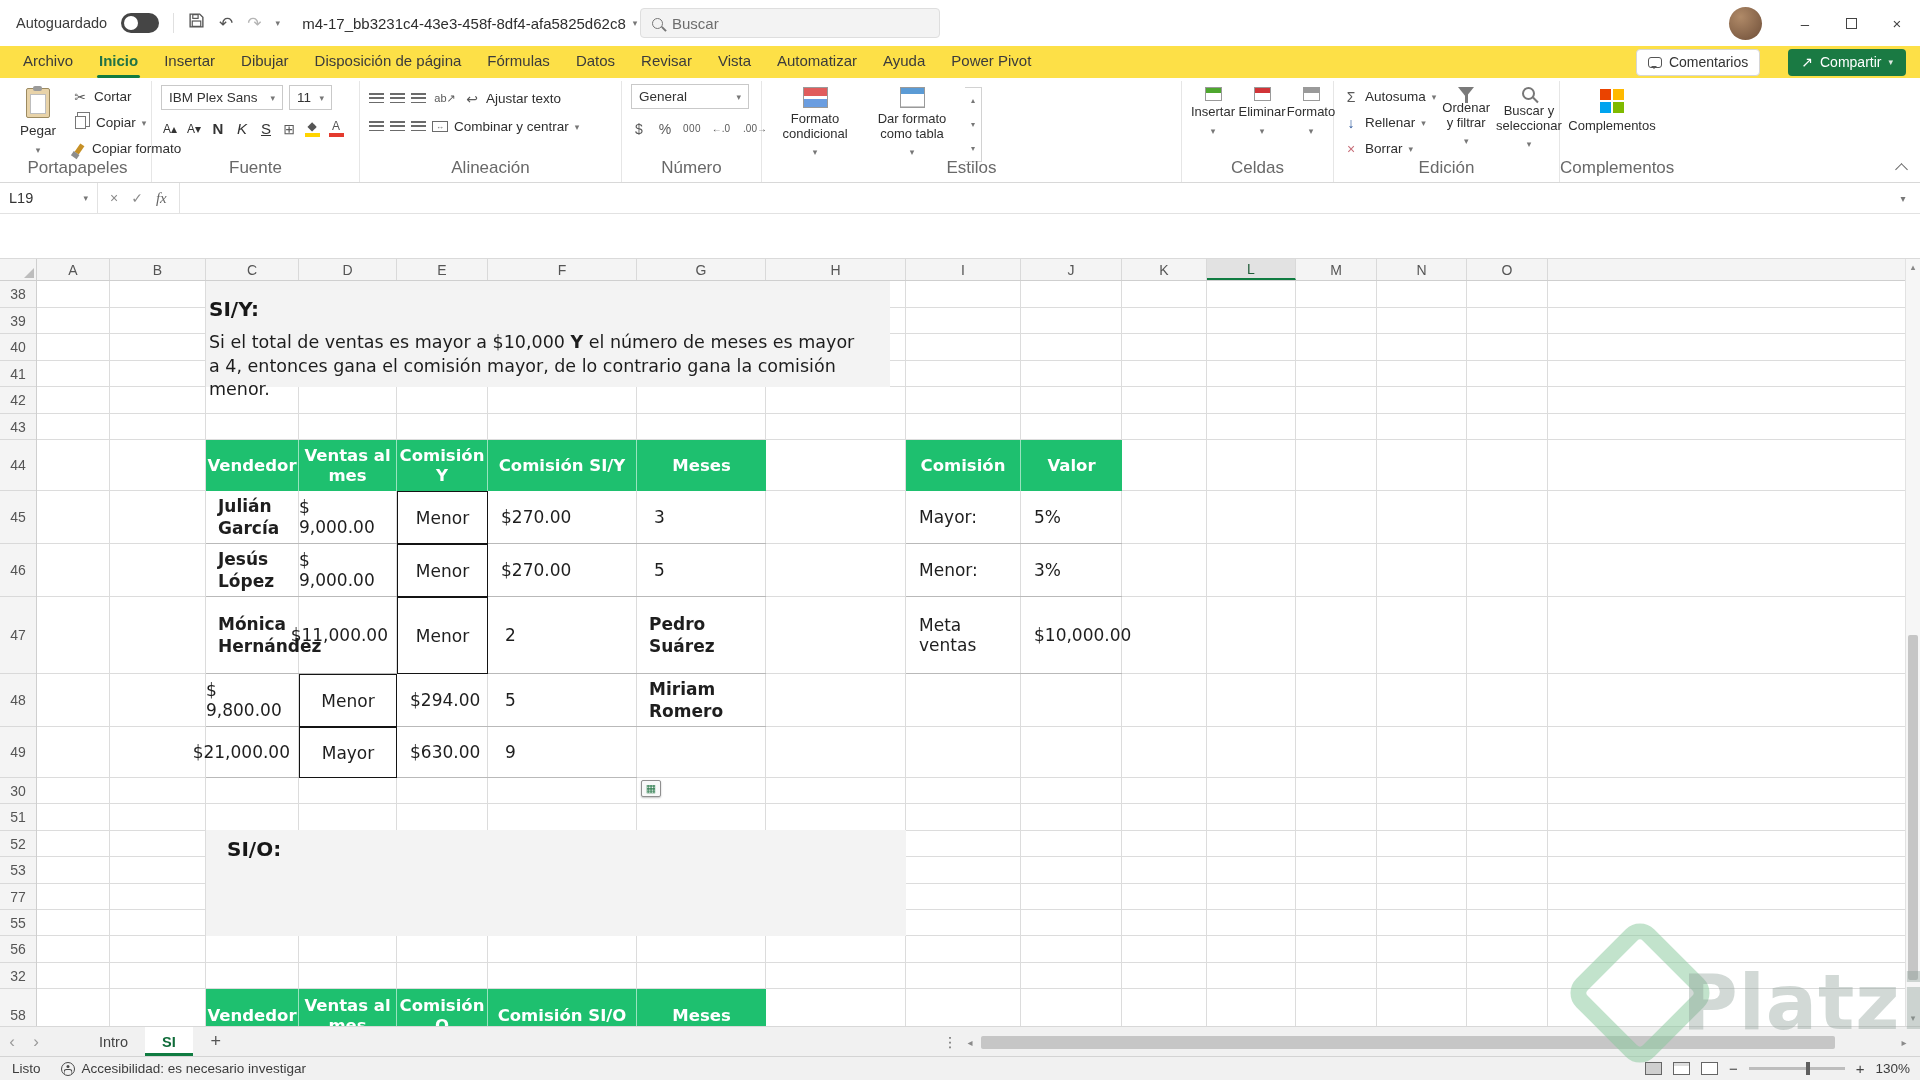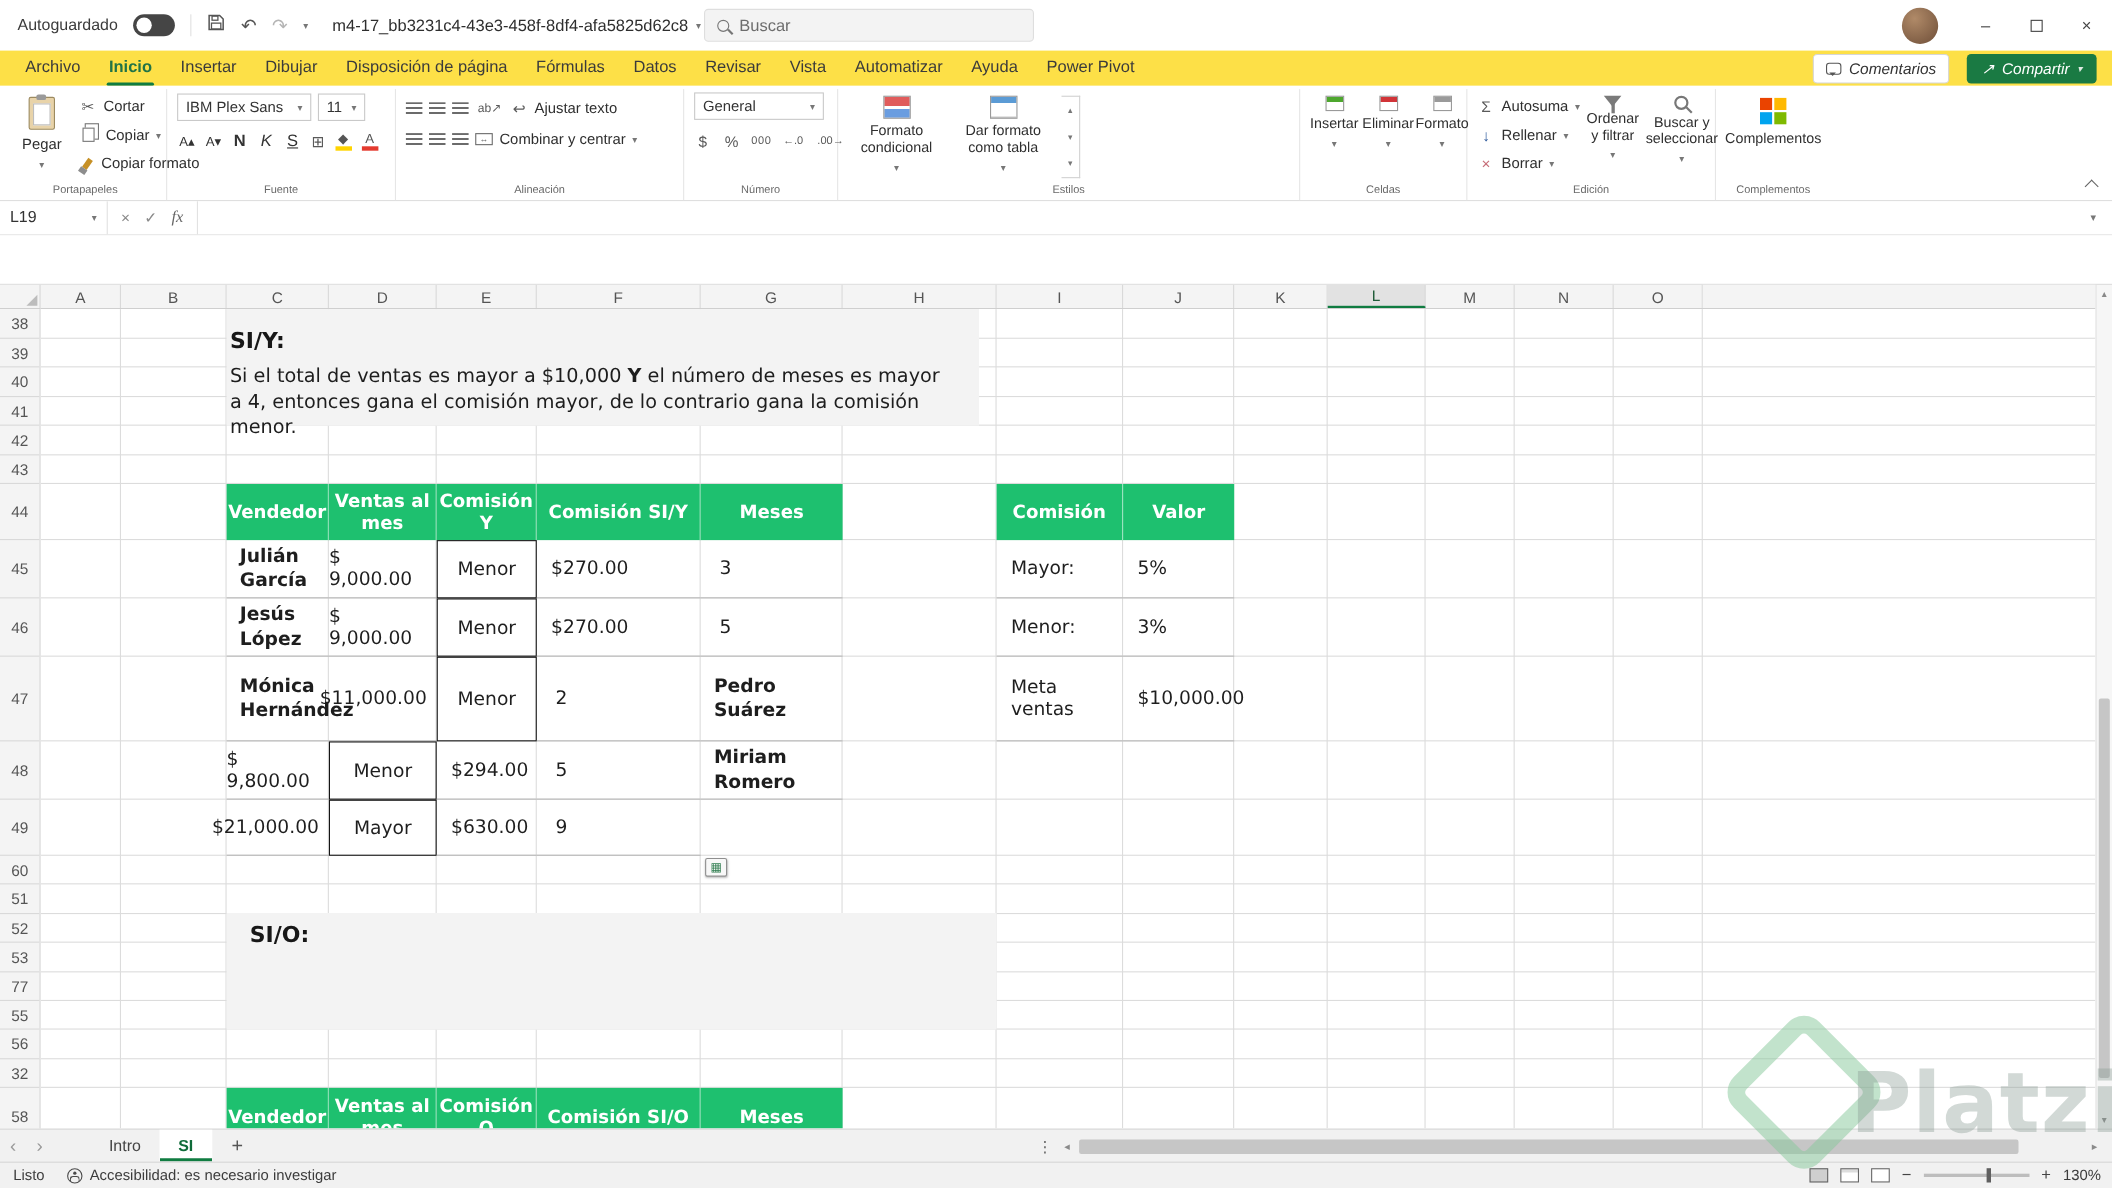--- a/index.html
+++ b/index.html
@@ -23,30 +23,30 @@
   .tb-right { position:absolute; right:0; top:0; height:46px; display:flex; align-items:center; }
   .avatar { width:33px; height:33px; border-radius:50%; background:radial-gradient(circle at 35% 30%, #b08a68, #6e4e38); margin-right:20px; }
   .winbtn { width:46px; height:46px; display:flex; align-items:center; justify-content:center; font-size:15px; color:#444; }
   .maxbox { width:11px; height:11px; border:1.4px solid #444; }
 
   
   .menurow { position:absolute; top:46px; left:0; right:0; height:32px; background:#fde047; display:flex; align-items:center; padding-left:10px; }
   .menutab { padding:0 13px; height:32px; line-height:30px; font-size:15px; color:#3b3b3b; position:relative; white-space:nowrap; }
   .menutab.active { color:#217346; font-weight:bold; }
   .menutab.active::after { content:""; position:absolute; left:11px; right:11px; bottom:0; height:3px; background:#107c41; border-radius:2px; }
-  .menurow-right { margin-left:auto; display:flex; gap:16px; padding-right:14px;font-style:italic; }
+  .menurow-right { margin-left:auto; display:flex; gap:28px; padding-right:14px; }
   .comments-btn { display:flex; align-items:center; gap:7px; height:27px; padding:0 11px; border:1px solid #d6d6d6; border-radius:4px; background:#fff; font-size:14px; color:#333; }
   .bubble { width:14px; height:11px; border:1.4px solid #555; border-radius:3px; position:relative; }
   .bubble::after { content:""; position:absolute; left:2px; bottom:-5px; border:3px solid transparent; border-top-color:#555; }
   .share-btn { display:flex; align-items:center; gap:7px; height:27px; padding:0 13px; border-radius:4px; background:#1a7a43; color:#fff; font-size:14px; }
 
   
   .ribbon { position:absolute; top:78px; left:0; right:0; height:105px; background:#fff; border-bottom:1px solid #d8d8d8; display:flex; padding:3px 0 0 4px; }
   .rgroup { position:relative; padding:3px 9px 20px 9px; border-right:1px solid #e6e6e6; flex:none; }
-  .rgroup-label { position:absolute; bottom:4px; left:0; right:0; text-align:center; font-size:10px; color:#696969; white-space:nowrap; }
+  .rgroup-label { position:absolute; bottom:4px; left:0; right:0; text-align:center; font-size:17px; color:#696969; white-space:nowrap; }
   .gcontent { display:flex; gap:9px; height:78px; }
   .bigbtn { display:flex; flex-direction:column; align-items:center; justify-content:flex-start; gap:5px; padding:4px 7px; font-size:13.5px; color:#2f2f2f; text-align:center; line-height:15px; }
   .clip { position:relative; width:24px; height:30px; background:#e8d3a9; border:1px solid #9c8a60; border-radius:2px; }
   .clip::before { content:""; position:absolute; left:3px; top:5px; right:3px; bottom:3px; background:#fff; border:1px solid #bdbdbd; }
   .clip::after { content:""; position:absolute; top:-3px; left:6px; width:9px; height:5px; background:#9a9a9a; border-radius:2px; }
   .smallcol { display:flex; flex-direction:column; justify-content:flex-start; gap:5px; padding-top:2px; }
   .smallrow { display:flex; align-items:center; gap:6px; font-size:13.5px; color:#2f2f2f; height:21px; white-space:nowrap; }
   .ico { font-size:14px; color:#5a5a5a; width:16px; text-align:center; flex:none; }
   .ico-copy { width:11px; height:13px; border:1.2px solid #777; background:#fff; box-shadow:3px -3px 0 0 #fff, 3px -3px 0 1px #777; margin-left:3px; }
   .ico-brush { width:5px; height:10px; background:#c69026; transform:rotate(35deg); position:relative; margin-left:5px; }
@@ -465,21 +465,21 @@
       <span class="rowhead" style="height:27px">40</span>
       <span class="rowhead" style="height:26px">41</span>
       <span class="rowhead" style="height:27px">42</span>
       <span class="rowhead" style="height:26px">43</span>
       <span class="rowhead" style="height:51px">44</span>
       <span class="rowhead" style="height:53px">45</span>
       <span class="rowhead" style="height:53px">46</span>
       <span class="rowhead" style="height:77px">47</span>
       <span class="rowhead" style="height:53px">48</span>
       <span class="rowhead" style="height:51px">49</span>
-      <span class="rowhead" style="height:26px">60</span>
+      <span class="rowhead" style="height:26px">30</span>
       <span class="rowhead" style="height:27px">51</span>
       <span class="rowhead" style="height:26px">52</span>
       <span class="rowhead" style="height:27px">53</span>
       <span class="rowhead" style="height:26px">77</span>
       <span class="rowhead" style="height:26px">55</span>
       <span class="rowhead" style="height:27px">56</span>
       <span class="rowhead" style="height:26px">32</span>
       <span class="rowhead" style="height:53px">58</span>
     </div>
 

